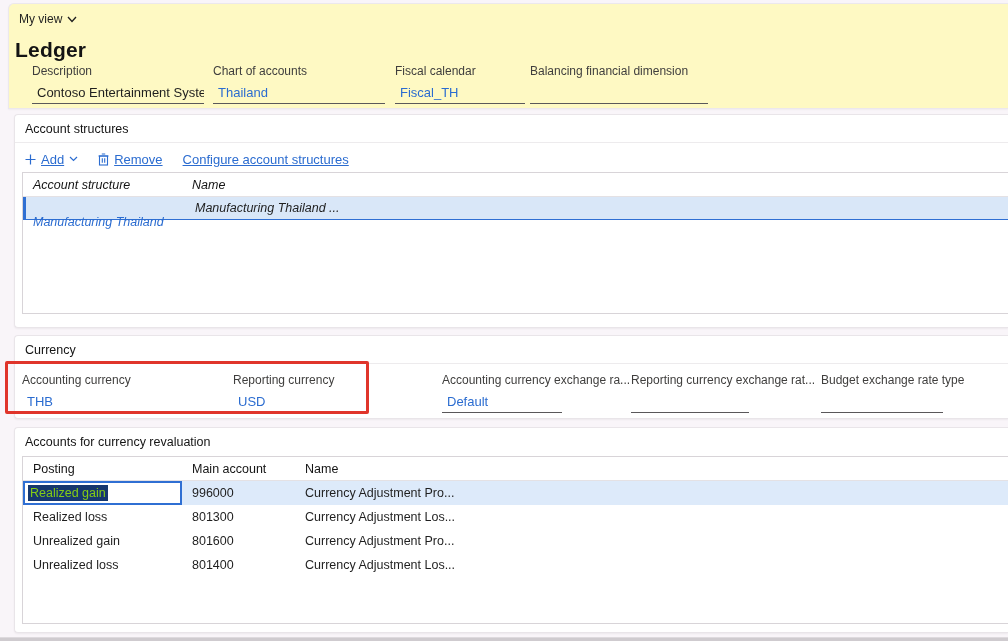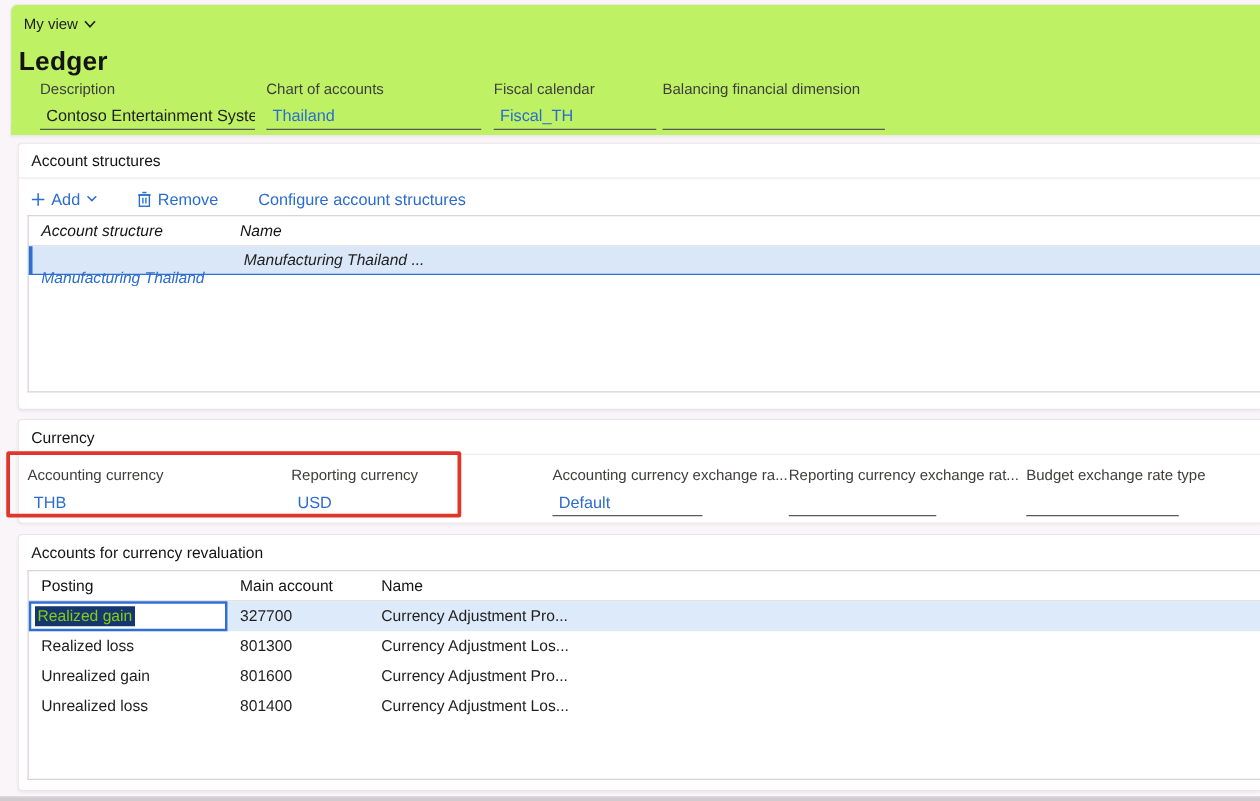--- a/index.html
+++ b/index.html
@@ -6,21 +6,21 @@
   body { background:#e8e4e8; }
   .screen {
     position:relative; width:1008px; height:641px; overflow:hidden;
     background:#f9f5f9;
     font-family:"Liberation Sans", sans-serif;
     color:#1f1f1f;
   }
   
   .top-card {
     position:absolute; left:8px; top:3px; width:1000px; height:106px;
-    background:#bef264; border:1px solid #ece8ec; border-right:none;
+    background:#fef9c3; border:1px solid #ece8ec; border-right:none;
     border-radius:6px 0 0 0; box-shadow:0 1px 2px rgba(0,0,0,.04);
   }
   .myview {
     position:absolute; left:7px; top:6px; font-size:12px; color:#1f1f1f;
     display:flex; align-items:center; gap:5px; cursor:pointer; padding:2px 3px;
   }
   .page-title {
     position:absolute; left:6px; top:34px; font-size:21px; font-weight:700;
     color:#141414; letter-spacing:.2px;
   }
@@ -43,22 +43,22 @@
     box-shadow:0 1px 2px rgba(0,0,0,.05);
   }
   .panel-title { position:absolute; left:10px; top:7px; font-size:12.5px; color:#141414; white-space:nowrap; }
   .panel-divider { position:absolute; left:0; right:0; top:27px; border-top:1px solid #edebed; }
   .panel-structures { top:114px; height:214px; }
   .panel-currency   { top:335px; height:84px; }
   .panel-reval      { top:427px; height:206px; }
   
   .toolbar {
     position:absolute; left:10px; top:33px; height:22px;
-    display:flex; align-items:center; gap:32px;
-    font-size:13px; color:#2b6cd0;
+    display:flex; align-items:center; gap:20px;
+    font-size:13px; color:#2b6cd0;text-decoration:underline;
   }
   .tb-btn { display:flex; align-items:center; gap:5px; cursor:pointer; white-space:nowrap; }
   .tb-btn svg { display:block; }
   
   .grid {
     position:absolute; left:7px; right:0; background:#fff;
     border:1px solid #d8d4d8; border-right:none;
   }
   .grid-structures { top:57px; height:142px;font-style:italic; }
   .grid-reval      { top:28px;  height:168px; }
@@ -211,21 +211,21 @@
       <div class="grow ghead">
         <div class="gcell c1">Posting</div>
         <div class="gcell c2">Main account</div>
         <div class="gcell c3">Name</div>
       </div>
 
       <div class="grow row-selected-rv">
         <div class="c1 edit-cell">
           <span class="text-selection">Realized gain</span>
         </div>
-        <div class="gcell c2">327700</div>
+        <div class="gcell c2">996000</div>
         <div class="gcell c3">Currency Adjustment Pro...</div>
       </div>
 
       <div class="grow">
         <div class="gcell c1">Realized loss</div>
         <div class="gcell c2">801300</div>
         <div class="gcell c3">Currency Adjustment Los...</div>
       </div>
 
       <div class="grow">

